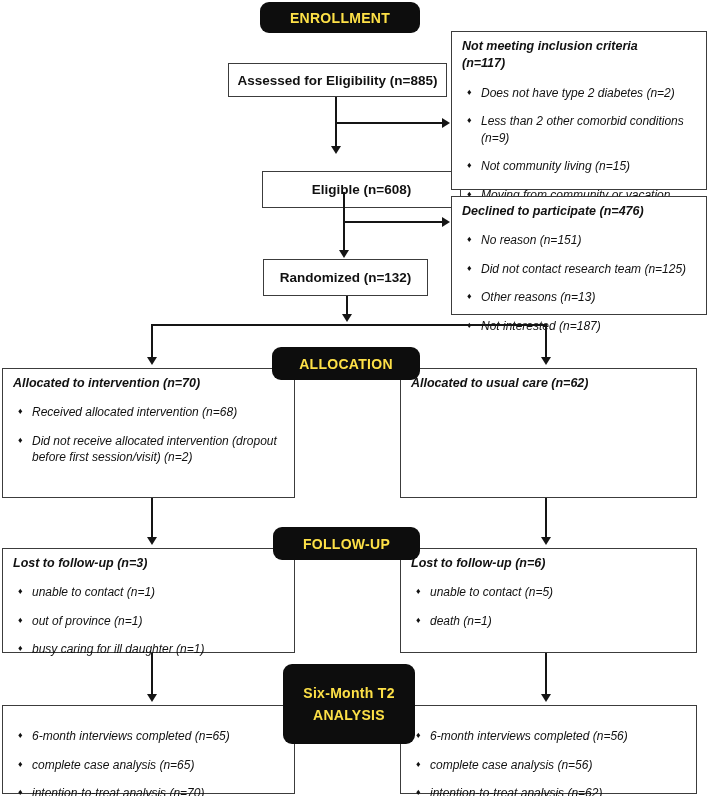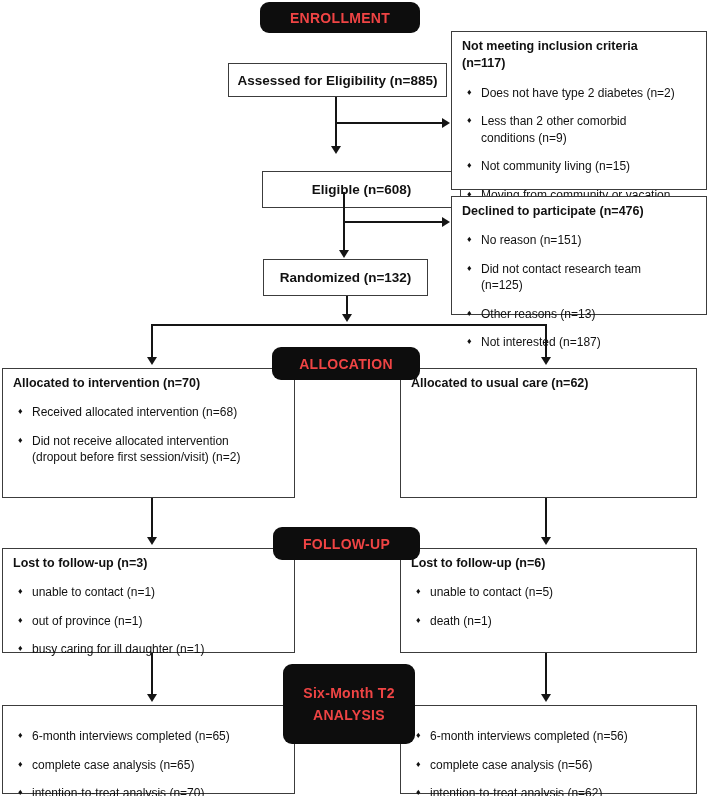--- a/index.html
+++ b/index.html
@@ -2,31 +2,31 @@
 <html><head>
 <meta charset="utf-8">
 <style>
   html,body{margin:0;padding:0;background:#fff;}
   #canvas{
     position:relative;width:709px;height:796px;background:#ffffff;overflow:hidden;
     font-family:"Liberation Sans", sans-serif;color:#111;
   }
   
   .banner{
-    position:absolute;background:#0d0d0d;color:#ef4444;border-radius:9px;
+    position:absolute;background:#0d0d0d;color:#fde047;border-radius:9px;
     display:flex;flex-direction:column;align-items:center;justify-content:center;
     font-weight:bold;font-size:14px;letter-spacing:.3px;z-index:3;text-align:center;
   }
   
   .box{
     position:absolute;background:#fff;border:1.6px solid #3c3c3c;box-sizing:border-box;z-index:1;
   }
   .box.center{display:flex;align-items:center;justify-content:center;
     font-weight:bold;font-size:13.5px;text-align:center;}
-  .box.side{padding:5px 24px 4px 8px;font-size:12px;line-height:1.38;}
+  .box.side{padding:5px 7px 4px 8px;font-size:12px;line-height:1.38;font-style:italic;}
   .box.side .title{font-weight:bold;font-size:12.5px;margin:1px 0 1px 2px;}
   .box.side .title.narrow{max-width:205px;}
   ul.bullets{list-style:none;margin:1px 0 0 0;padding:0;}
   ul.bullets li{position:relative;padding-left:21px;margin-top:12px;}
   ul.bullets li::before{content:"\2666";position:absolute;left:7px;top:1px;font-size:9px;}
   .box.side.no-title{padding-top:10px;}
   
   .vline,.hline{position:absolute;background:#151515;z-index:2;}
   .vline{width:2px;}
   .hline{height:2px;}

